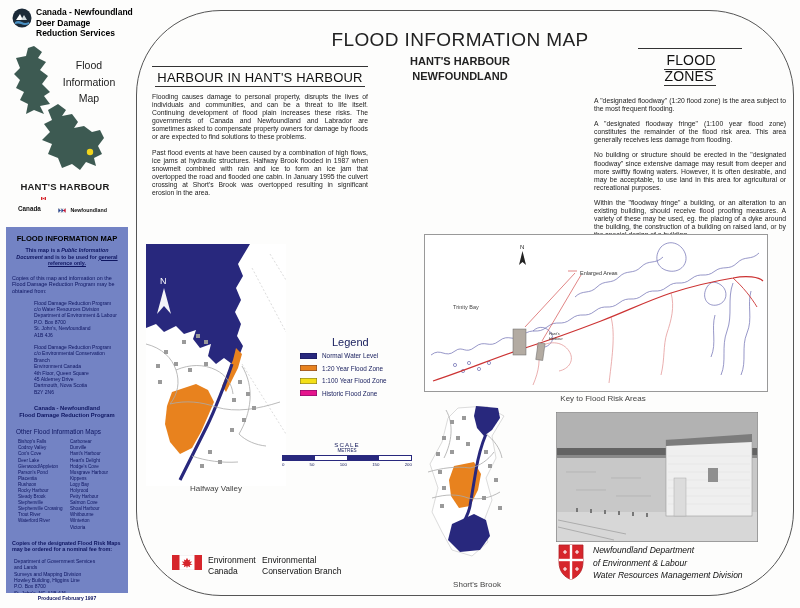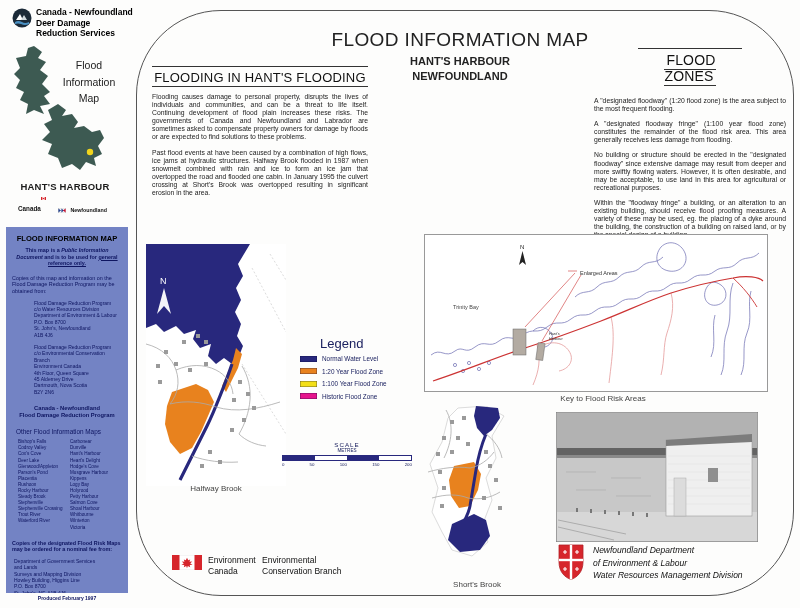--- a/index.html
+++ b/index.html
@@ -31,21 +31,21 @@
   .main-frame{left:136px;top:10px;width:656px;height:584px;border:1.2px solid #555;border-radius:85px;}
   .page-title{left:300px;top:29px;width:320px;text-align:center;font-size:19px;letter-spacing:.4px;color:#222;}
   .page-sub{left:300px;width:320px;text-align:center;font-size:11px;font-weight:bold;color:#222;}
   .sec{color:#222;}
   .sec-head{border-top:1.3px solid #333;padding-top:3px;text-align:center;font-size:13px;letter-spacing:.2px;color:#111;}
   .sec-head span{border-bottom:1.2px solid #333;padding:0 2px 1px;}
   .sec-body{margin-top:8px;font-size:6.8px;line-height:8.1px;text-align:justify;color:#222;}
   .sec-body>div{margin-bottom:7px;}
   
   .legend{left:300px;top:336px;width:125px;color:#1c2260;}
-  .legend-title{font-size:13px;margin:0 0 4px 20px;}
+  .legend-title{font-size:11px;margin:0 0 4px 32px;}
   .legend-row{display:flex;align-items:center;margin-bottom:5.5px;}
   .legend-swatch{width:17px;height:6px;margin-right:5px;box-shadow:inset 0 0 0 .5px rgba(10,10,60,.55);}
   .legend-label{font-size:6.4px;}
   .scalebox{left:282px;top:441px;width:130px;text-align:center;color:#1c2260;}
   .scale-title{font-size:6.2px;letter-spacing:1px;}
   .scale-units{font-size:4.6px;margin-bottom:2px;}
   .scale-bar{height:4px;border:1px solid #28287d;display:flex;background:#fff;}
   .scale-bar i{flex:1;}
   .scale-bar i:nth-child(odd){background:#28287d;}
   .scale-ticks{display:flex;justify-content:space-between;font-size:4.4px;margin-top:1px;}
@@ -175,21 +175,21 @@
 </div>
 <div class="abs produced">Produced February 1997</div>
 
 <div class="abs main-frame"></div>
 
 <div class="abs page-title">FLOOD INFORMATION MAP</div>
 <div class="abs page-sub" style="top:55px">HANT'S HARBOUR</div>
 <div class="abs page-sub" style="top:70px">NEWFOUNDLAND</div>
 
 <div class="abs sec" style="left:152px;top:66px;width:216px">
-  <div class="sec-head"><span>FLOODING IN HANT'S FLOODING</span></div>
+  <div class="sec-head"><span>HARBOUR IN HANT'S HARBOUR</span></div>
   <div class="sec-body">
       <div>Flooding causes damage to personal property, disrupts the lives of individuals and communities, and can be a threat to life itself.  Continuing development of flood plain increases these risks.  The governments of Canada and Newfoundland and Labrador are sometimes asked to compensate property owners for damage by floods or are expected to find solutions to these problems.</div>
       <div>Past flood events at have been caused by a combination of high flows, ice jams at hydraulic structures.  Halfway Brook flooded in 1987 when snowmelt combined with rain and ice to form an ice jam that overtopped the road and flooded one cabin.  In January 1995 the culvert crossing at Short's Brook was overtopped resulting in significant erosion in the area.</div>
     </div>
 </div>
 
 <div class="abs sec" style="left:594px;top:48px;width:192px">
   <div class="sec-head" style="width:104px;margin:0 auto;font-size:14px"><span>FLOOD ZONES</span></div>
   <div class="sec-body" style="margin-top:13px">
       <div>A "designated floodway" (1:20 flood zone) is the area subject to the most frequent flooding.</div>
@@ -232,21 +232,21 @@
       <rect x="62" y="206" width="4" height="4"></rect>
     <rect x="72" y="216" width="4" height="4"></rect>
       <rect x="54" y="220" width="4" height="4"></rect>
       <rect x="10" y="120" width="4" height="4"></rect>
   </g>
   <g>
     <text x="14" y="40" font-size="9" fill="#ffffff" font-family="Liberation Sans, sans-serif">N</text>
     <path d="M18,44 L11,70 L18,62 L25,70 Z" fill="#ffffff" opacity="0.95"></path>
   </g>
 </svg>
-<div class="abs map-label" style="left:146px;top:484px;width:140px">Halfway Brook</div>
+<div class="abs map-label" style="left:146px;top:484px;width:140px">Halfway Valley</div>
 
 <div class="abs legend">
   <div class="legend-title">Legend</div>
   <div class="legend-row">
     <div class="legend-swatch" style="background: rgb(40, 40, 125);"></div>
     <div class="legend-label">Normal Water Level</div>
   </div>
   <div class="legend-row">
     <div class="legend-swatch" style="background: rgb(232, 130, 30);"></div>
     <div class="legend-label">1:20 Year Flood Zone</div>

